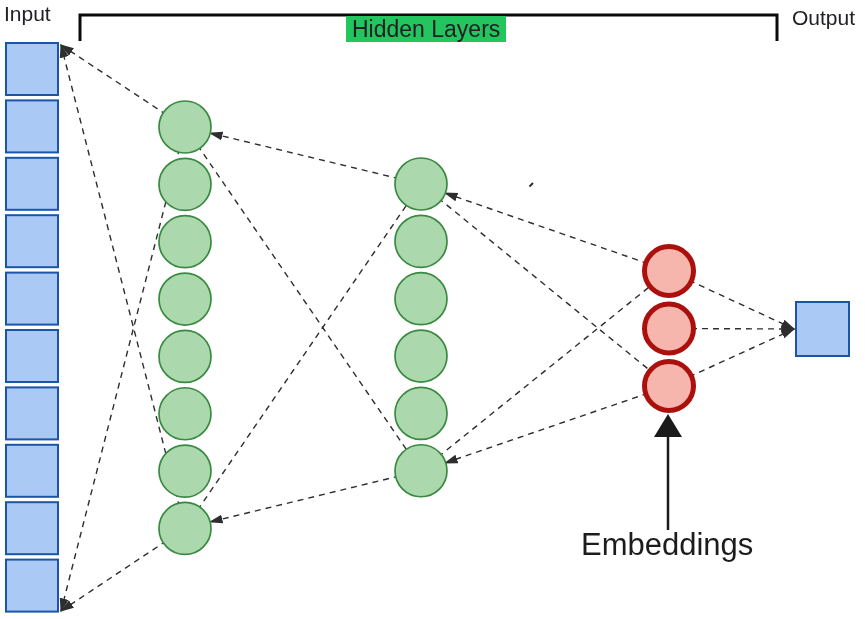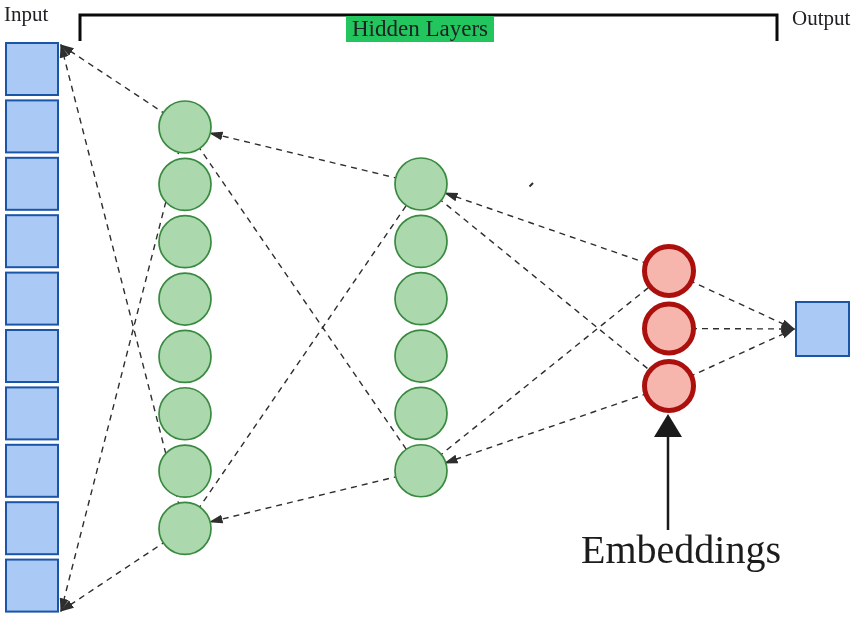--- a/index.html
+++ b/index.html
@@ -1,36 +1,36 @@
 <!DOCTYPE html>
 <html><head>
 <meta charset="utf-8">
 <style>
   html,body{margin:0;padding:0;background:#ffffff;}
   .canvas{
     position:relative;
     width:865px;height:619px;
     background:#ffffff;
-    font-family:Liberation Serif, serif;
+    font-family:Liberation Sans, sans-serif;
     overflow:hidden;
   }
   .canvas svg{position:absolute;left:0;top:0;}
   .lbl{
     position:absolute;
     color:#202124;
     white-space:nowrap;
     line-height:1.15;
   }
   .lbl-input{left:4px;top:2px;font-size:21px;}
   .lbl-output{left:792px;top:6px;font-size:21px;}
   .lbl-hidden{
     left:346px;top:16px;font-size:23px;
     background:#22c55e;padding:0 6px;
   }
-  .lbl-embeddings{left:581px;top:527px;font-size:40px;color:#1c1c1c;}
+  .lbl-embeddings{left:581px;top:527px;font-size:31px;color:#1c1c1c;}
 </style>
 </head>
 <body>
 
 <div class="canvas">
   <svg id="diagram-svg" width="865" height="619" viewBox="0 0 865 619">
       <defs>
         <marker id="arrow" viewBox="0 0 10 8" refX="9" refY="4" markerWidth="10" markerHeight="8" orient="auto">
           <path d="M0,0.8 L10,4 L0,7.2 z" fill="#2e2e2e"></path>
         </marker>

